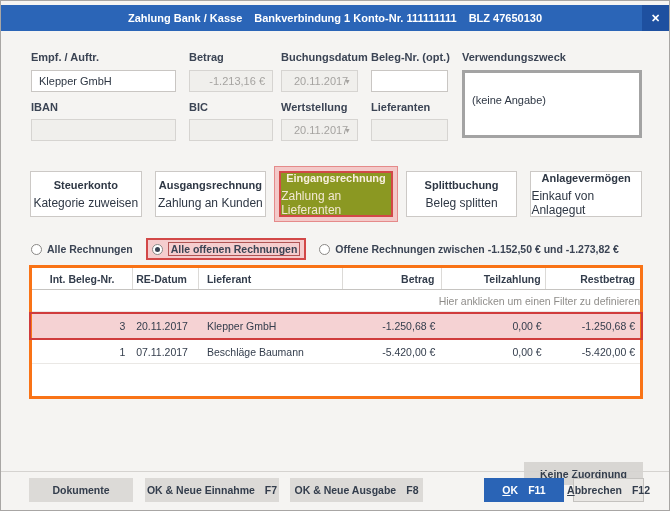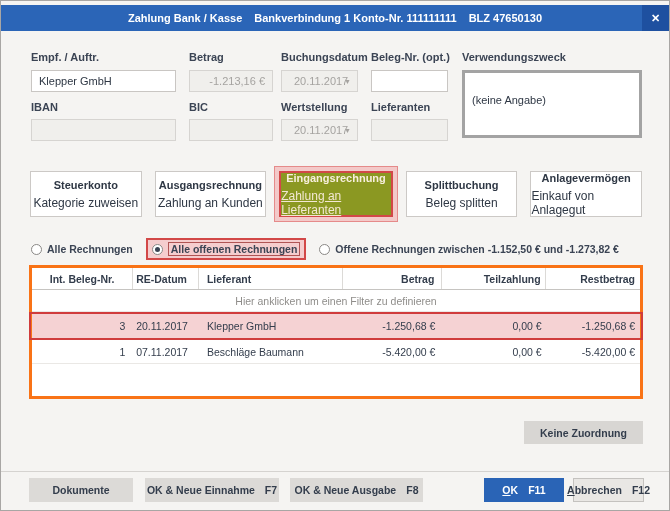--- a/index.html
+++ b/index.html
@@ -84,21 +84,21 @@
     gap: 5px; cursor: pointer;
   }
   .type-btn .t1 { font-size: 11px; font-weight: 700; color: #2e3744; }
   .type-btn .t2 { font-size: 12px; color: #2e3744; }
   .type-btn.active {
     background: #8b9822;
     border: 2px solid #d24848;
     box-shadow: 0 0 0 4px #f3c9c9, 0 0 0 5px #e58a8a;
   }
   .type-btn.active .t1 { color: #f8efdd; }
-  .type-btn.active .t2 { color: #f3e8d2; text-decoration: underline; }
+  .type-btn.active .t2 { color: #f3e8d2; }
 
   
   .radio-row {
     position: absolute; left: 30px; top: 237px; width: 612px; height: 22px;
     display: flex; align-items: center; gap: 13px;
   }
   .radio-opt { display: flex; align-items: center; gap: 5px; cursor: pointer; white-space: nowrap; }
   .radio-circle {
     width: 11px; height: 11px; border-radius: 50%;
     border: 1px solid #8a8886; background: #fff; position: relative; flex: 0 0 auto;
@@ -119,21 +119,21 @@
     background: #fff; border: 3px solid #f97316;
   }
   .t-head { display: flex; height: 22px; border-bottom: 1px solid #c6c4c1; }
   .th {
     display: flex; align-items: center; border-right: 1px solid #dcdad7;
     font-size: 10.5px; font-weight: 700; color: #333d4c; cursor: pointer;
     overflow: hidden; white-space: nowrap;
   }
   .th:last-child { border-right: none; }
   .t-filter {
-    height: 22px; display: flex; align-items: center; justify-content: center;
+    height: 22px; display: flex; align-items: center; justify-content: flex-end;
     font-size: 10.5px; color: #8f8d8a; border-bottom: 1px solid #eae8e5; cursor: pointer;
   }
   .t-row { display: flex; height: 24px; border-bottom: 1px solid #eae8e5; cursor: pointer; }
   .td {
     display: flex; align-items: center; font-size: 10.5px; color: #333d4c;
     overflow: hidden; white-space: nowrap;
   }
   .t-row.highlighted { position: relative; height: 28px; background: #f5d2d3; border-bottom: none; }
   .t-row.highlighted::before {
     content: ""; position: absolute; left: -3px; right: -3px; top: 0; bottom: 0;
@@ -149,21 +149,21 @@
 
   
   .btn {
     position: absolute; height: 24px; border: none;
     display: flex; align-items: center; justify-content: center;
     background: #dcdad7; color: #333d4c;
     font-family: "Liberation Sans", sans-serif;
     font-size: 10.5px; font-weight: 700; cursor: pointer; white-space: nowrap;
   }
   .btn .key { margin-left: 10px; }
-  .btn-keine    { left: 523px; top: 420px; width: 119px; height: 23px; background: #d8d6d3; }
+  .btn-keine    { left: 523px; top: 461px; width: 119px; height: 23px; background: #d8d6d3; }
   .btn-dok      { left: 28px;  top: 477px; width: 104px; }
   .btn-einnahme { left: 144px; top: 477px; width: 134px; }
   .btn-ausgabe  { left: 289px; top: 477px; width: 133px; }
   .btn-ok       { left: 483px; top: 477px; width: 80px; background: #2a64b6; color: #fff; }
   .btn-abbr     { left: 572px; top: 477px; width: 71px; background: #e9e7e4; border: 1px solid #c4c2bf; }
   .btn .ak { text-decoration: underline; }
   .btn .rest { text-decoration: none; }
   .footer-line {
     position: absolute; left: 0; right: 0; top: 470px; height: 1px; background: #d5d3d0;
   }

